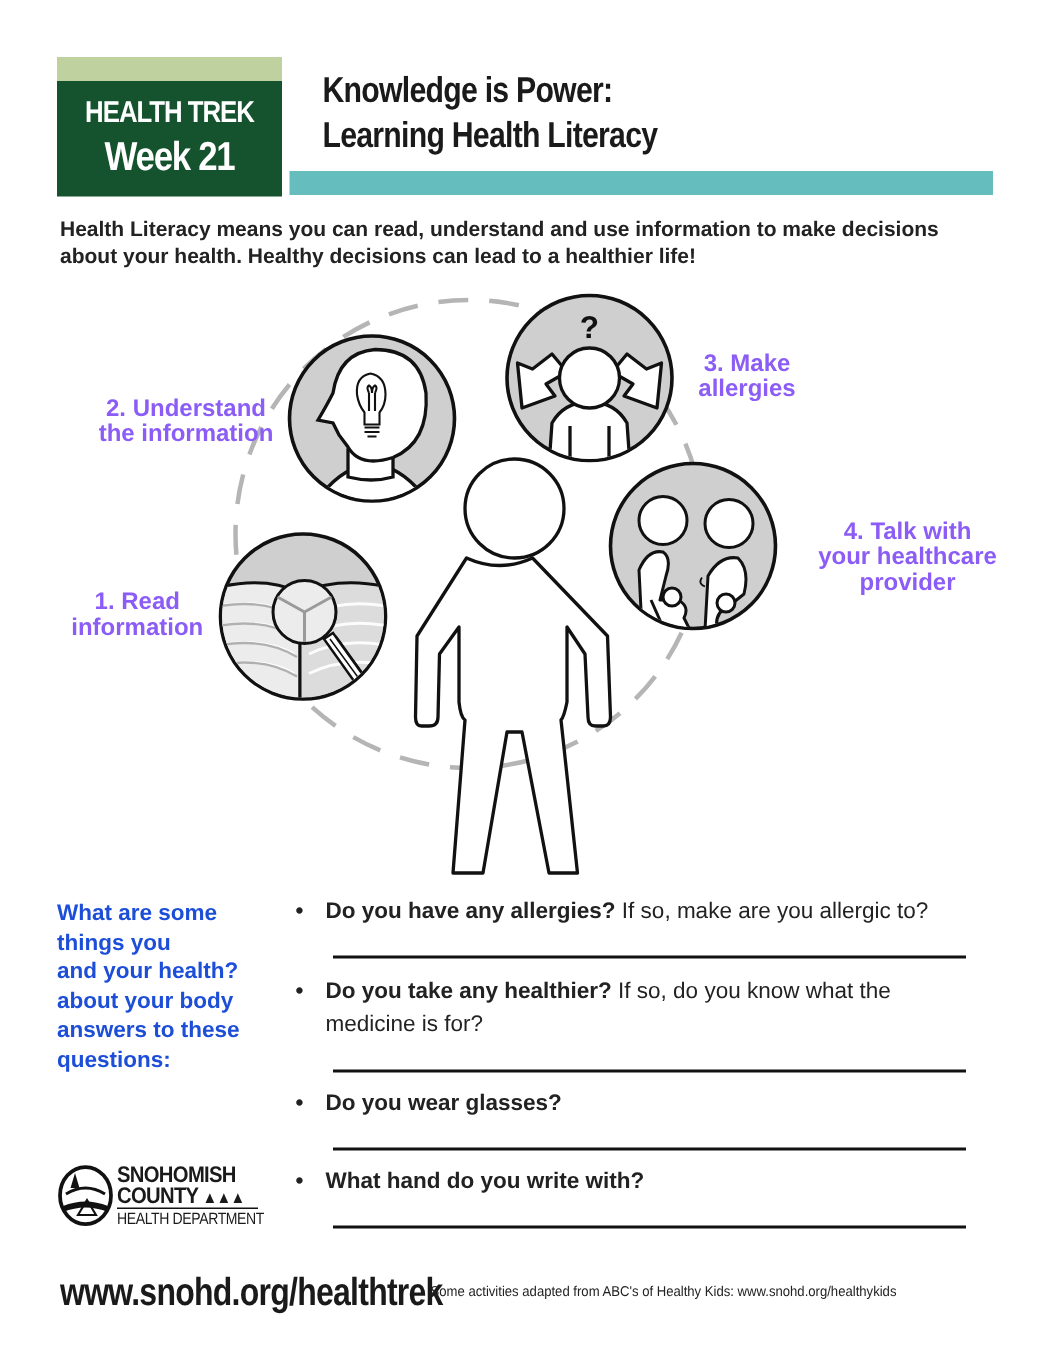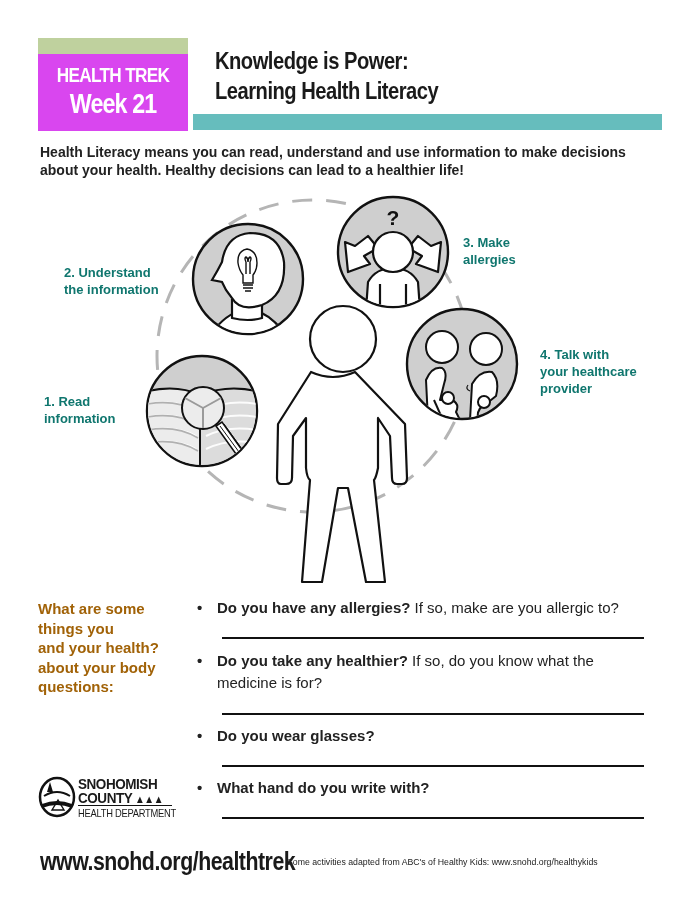--- a/index.html
+++ b/index.html
@@ -2,36 +2,36 @@
 <html><head>
 <meta charset="utf-8">
 <style>
   html, body { margin: 0; padding: 0; background: #ffffff; }
   body { width: 700px; height: 907px; position: relative; overflow: hidden;
          font-family: "Liberation Sans", sans-serif; color: #1a1a1a; }
   .abs { position: absolute; }
 
   
   .badge-green { left: 38px; top: 38px; width: 150px; height: 16px; background: #bfd19e; }
-  .badge-brown { left: 38px; top: 54px; width: 150px; height: 77px; background: #d946ef;
+  .badge-brown { left: 38px; top: 54px; width: 150px; height: 77px; background: #14532d;
                  color: #fff; text-align: center; font-family: "Liberation Sans Narrow", "Liberation Sans", sans-serif; font-weight: bold; }
   .badge-line1 { position: absolute; left: 0; right: 0; top: 10px; font-size: 20px; letter-spacing: -0.8px; transform: scaleX(0.86); }
   .badge-line2 { position: absolute; left: 0; right: 0; top: 35px; font-size: 27px; letter-spacing: -1px; transform: scaleX(0.86); }
   .title { left: 215px; top: 46px; font-size: 24px; font-weight: bold; line-height: 30px; letter-spacing: -0.6px;
            transform: scaleX(0.84); transform-origin: left top; white-space: nowrap; color: #1a1a1a; }
   .teal-bar { left: 193px; top: 114px; width: 469px; height: 16px; background: #66bdbd; }
 
   .intro { left: 40px; top: 143px; width: 620px; text-align: left; font-size: 14px; font-weight: bold;
            line-height: 18px; color: #222; }
 
   
-  .step { font-size: 13px; font-weight: bold; text-align: left; line-height: 17px; color: #0f766e; white-space: nowrap; }
+  .step { font-size: 16px; font-weight: bold; text-align: center; line-height: 17px; color: #8b5cf6; white-space: nowrap; }
 
   
-  .prompt { left: 38px; top: 599px; width: 150px; font-size: 15px; font-weight: bold; line-height: 19.5px; color: #a16207; }
+  .prompt { left: 38px; top: 599px; width: 150px; font-size: 15px; font-weight: bold; line-height: 19.5px; color: #1d4ed8; }
   .q { left: 197px; font-size: 15px; line-height: 22px; color: #222; width: 460px; }
   .q .bullet { position: absolute; left: 0; top: 0; font-weight: bold; }
   .q .text { position: absolute; left: 20px; top: 0; width: 440px; }
   .q b { font-weight: bold; }
   .ans-line { left: 222px; width: 422px; height: 2px; background: #111; }
   .logo-text1 { left: 78px; top: 777px; font-size: 15px; font-weight: bold; line-height: 14px; letter-spacing: -0.5px; transform: scaleX(0.9); transform-origin: left top; }
   .logo-text2 { left: 78px; top: 791px; font-size: 15px; font-weight: bold; line-height: 14px; letter-spacing: -0.5px; transform: scaleX(0.9); transform-origin: left top; }
   .logo-rule { left: 78px; top: 805px; width: 94px; height: 1px; background: #111; }
   .logo-text3 { left: 78px; top: 807px; font-size: 11px; line-height: 12px; letter-spacing: -0.3px; transform: scaleX(0.85); transform-origin: left top; white-space: nowrap; }
 
@@ -155,20 +155,21 @@
   <div>4. Talk with</div>
   <div>your healthcare</div>
   <div>provider</div>
 </div>
 
 <div class="abs prompt">
   <div>What are some</div>
   <div>things you</div>
   <div>and your health?</div>
   <div>about your body</div>
+  <div>answers to these</div>
   <div>questions:</div>
 </div>
 
 <div class="abs q" style="top:597px;">
   <span class="bullet">•</span>
   <span class="text"><b>Do you have any allergies?</b><span> If so, make are you allergic to?</span></span>
 </div>
 <div class="abs ans-line" style="top:637px;"></div>
 
 <div class="abs q" style="top:650px;">

